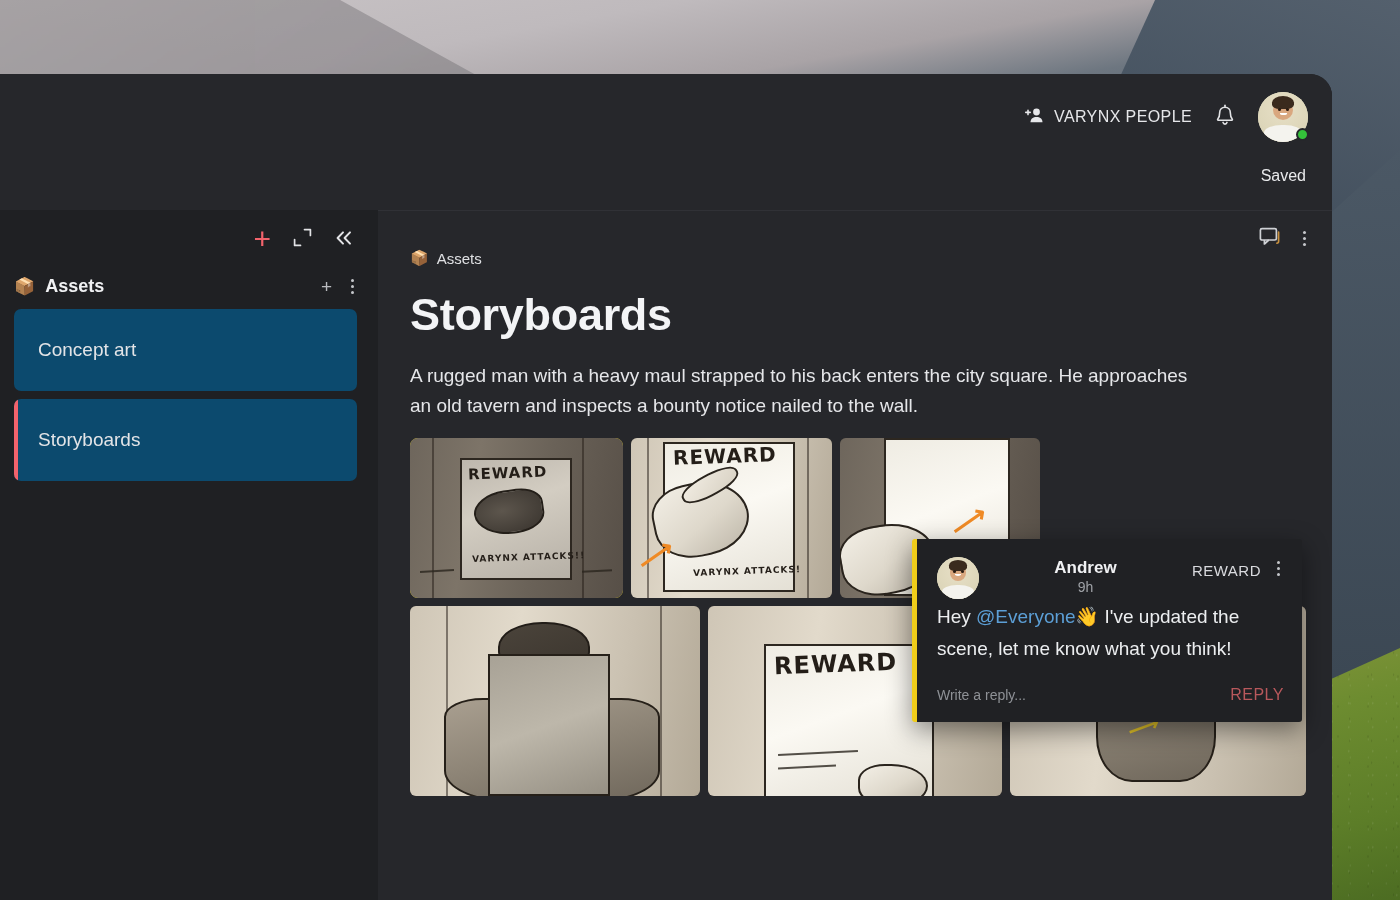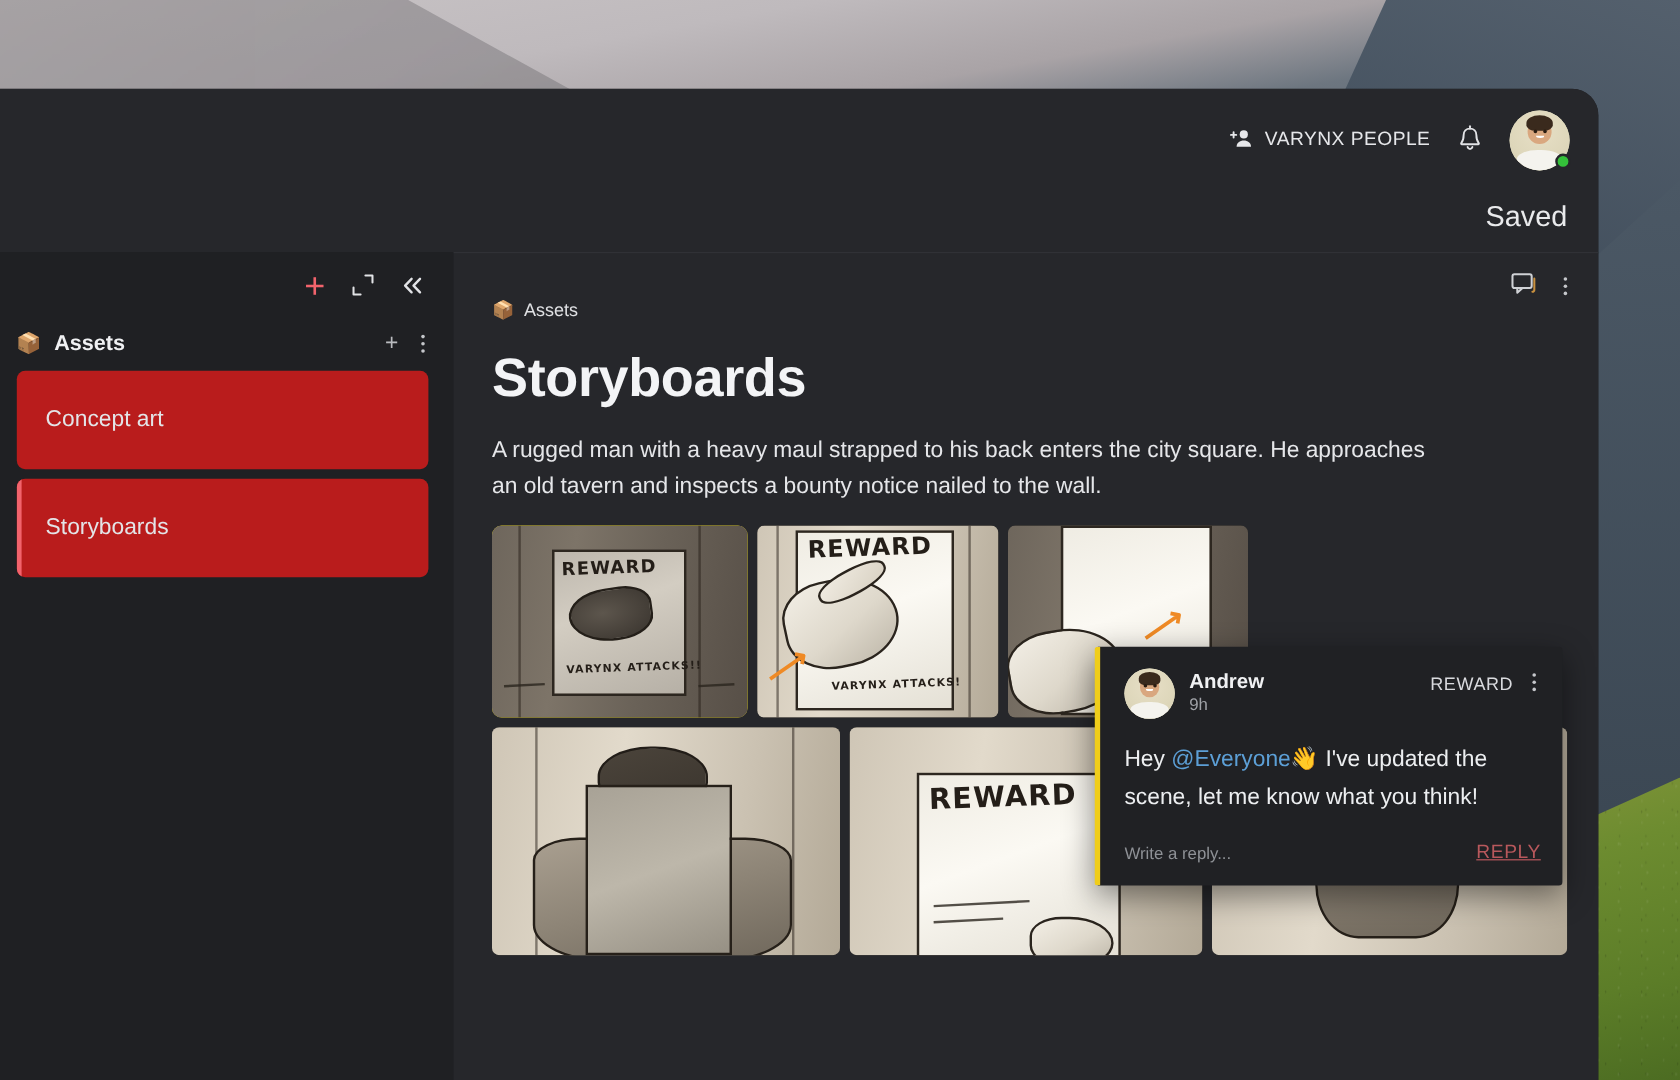--- a/index.html
+++ b/index.html
@@ -172,21 +172,21 @@
     right: -1px; bottom: 1px;
     width: 13px; height: 13px;
     border-radius: 50%;
     background: #34c13a;
     border: 2px solid #26272b;
   }
   #saved-text {
     position: absolute;
     right: 26px;
     top: 93px;
-    font-size: 24px;
+    font-size: 16px;
     color: #e9eaec;
   }
 
   
   #body-area {
     flex: 1 1 auto;
     display: flex;
     min-height: 0;
   }
 
@@ -239,21 +239,21 @@
     font-family: "Liberation Sans", sans-serif;
   }
   #sidebar-list {
     padding: 0 21px 0 14px;
     display: flex;
     flex-direction: column;
     gap: 8px;
   }
   .nav-item {
     position: relative;
-    background: #b91c1c;
+    background: #0c4a6e;
     border-radius: 7px;
     height: 82px;
     display: flex;
     align-items: center;
     padding-left: 24px;
     color: #e3e4e7;
     font-size: 19px;
     cursor: pointer;
     overflow: hidden;
   }
@@ -440,21 +440,21 @@
     box-shadow: 0 8px 26px rgba(0,0,0,.45);
     padding: 18px 18px 0 20px;
     z-index: 6;
   }
   #comment-head {
     display: flex;
     align-items: flex-start;
     gap: 12px;
   }
   .c-avatar { width: 42px; height: 42px; flex: 0 0 42px; }
-  #comment-meta { flex: 1 1 auto; padding-top: 1px; }
+  #comment-meta { flex: 1 1 auto; padding-top: 1px; text-align: center; }
   #comment-author {
     font-size: 17px;
     font-weight: bold;
     color: #f0f1f3;
     line-height: 1.2;
   }
   #comment-time {
     font-size: 14px;
     color: #9fa2a7;
     margin-top: 1px;
@@ -466,21 +466,21 @@
     letter-spacing: .5px;
     cursor: pointer;
     padding-top: 5px;
     font-family: "Liberation Sans", sans-serif;
   }
   #comment-kebab { padding-top: 4px; }
   #comment-text {
     font-size: 19px;
     line-height: 1.66;
     color: #eceef0;
-    margin-top: 18px;
+    margin-top: 2px;
   }
   #comment-text .mention { color: #5c9fd6; }
   #comment-reply-row {
     display: flex;
     align-items: center;
     justify-content: space-between;
     margin-top: 22px;
     padding-bottom: 18px;
   }
   #reply-input {
@@ -492,21 +492,20 @@
     font-family: "Liberation Sans", sans-serif;
   }
   #reply-input::placeholder { color: #8e9196; }
   #reply-btn {
     background: none; border: none;
     color: #b8585c;
     font-size: 16px;
     letter-spacing: .5px;
     cursor: pointer;
     font-family: "Liberation Sans", sans-serif;
-    text-decoration: underline;
   }
 
   .kebab {
     display: inline-flex;
     flex-direction: column;
     gap: 3px;
     background: none; border: none;
     cursor: pointer;
     padding: 2px 4px;
   }

